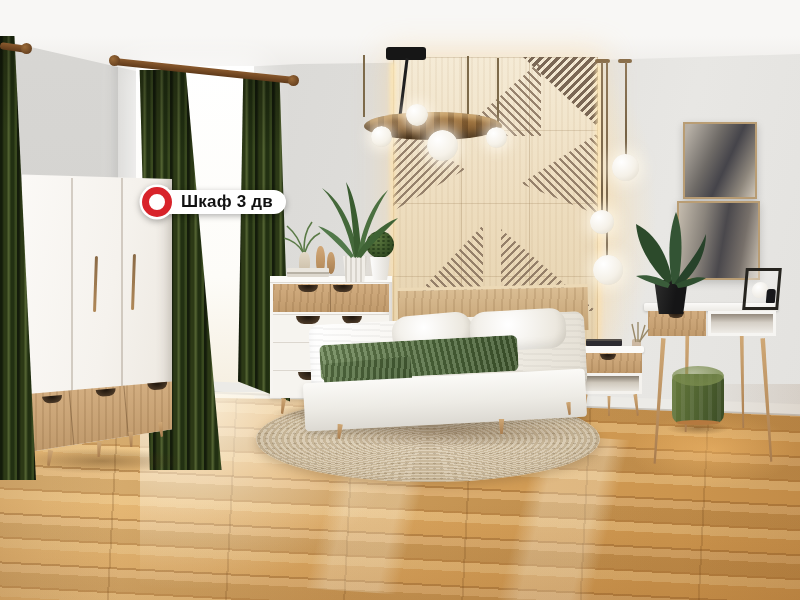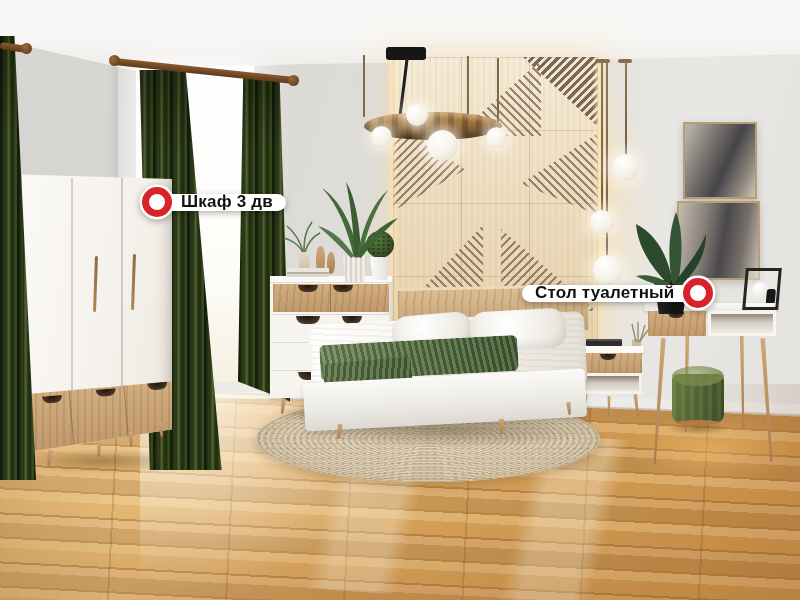--- a/index.html
+++ b/index.html
@@ -191,21 +191,21 @@
     box-shadow:0 0 14px 3px rgba(255,250,238,.9)}
 
   
   .decor{left:0;top:0;width:800px;height:600px;z-index:13;pointer-events:none}
 
   
   .hotspot{position:absolute;display:flex;align-items:center;z-index:50;cursor:pointer;
     filter:drop-shadow(0 2px 3px rgba(0,0,0,.3))}
   .hs-marker{width:30px;height:30px;border-radius:50%;background:#fff;border:7px solid #d8232a;
     box-shadow:0 0 0 2.5px #fff;z-index:2;flex:none}
-  .hs-pill{background:#fff;border-radius:14px;height:17px;display:flex;align-items:center;
+  .hs-pill{background:#fff;border-radius:14px;height:24px;display:flex;align-items:center;
     font-weight:700;font-size:17px;color:#111;white-space:nowrap;letter-spacing:.2px}
   .mleft .hs-pill{margin-left:-15px;padding:0 13px 0 24px}
   .mright .hs-pill{margin-right:-15px;padding:0 24px 0 13px}
 </style>
 </head>
 <body>
 
 <div class="stage">
 
   <div class="a wall-left"></div>
@@ -393,18 +393,14 @@
         <path d="M638 342 L638 322"></path>
         <path d="M640 342 L645 325"></path>
         <path d="M639 342 L649 329"></path>
     </g>
   </svg>
 
   <div class="hotspot mleft" style="left:142px;top:187px">
     <div class="hs-marker"></div>
     <div class="hs-pill">Шкаф 3 дв</div>
   </div>
-  <div class="hotspot mright" style="left:522px;top:278px">
-    <div class="hs-pill">Стол туалетный</div>
-    <div class="hs-marker"></div>
-  </div>
 
 </div>
 
 </body></html>

